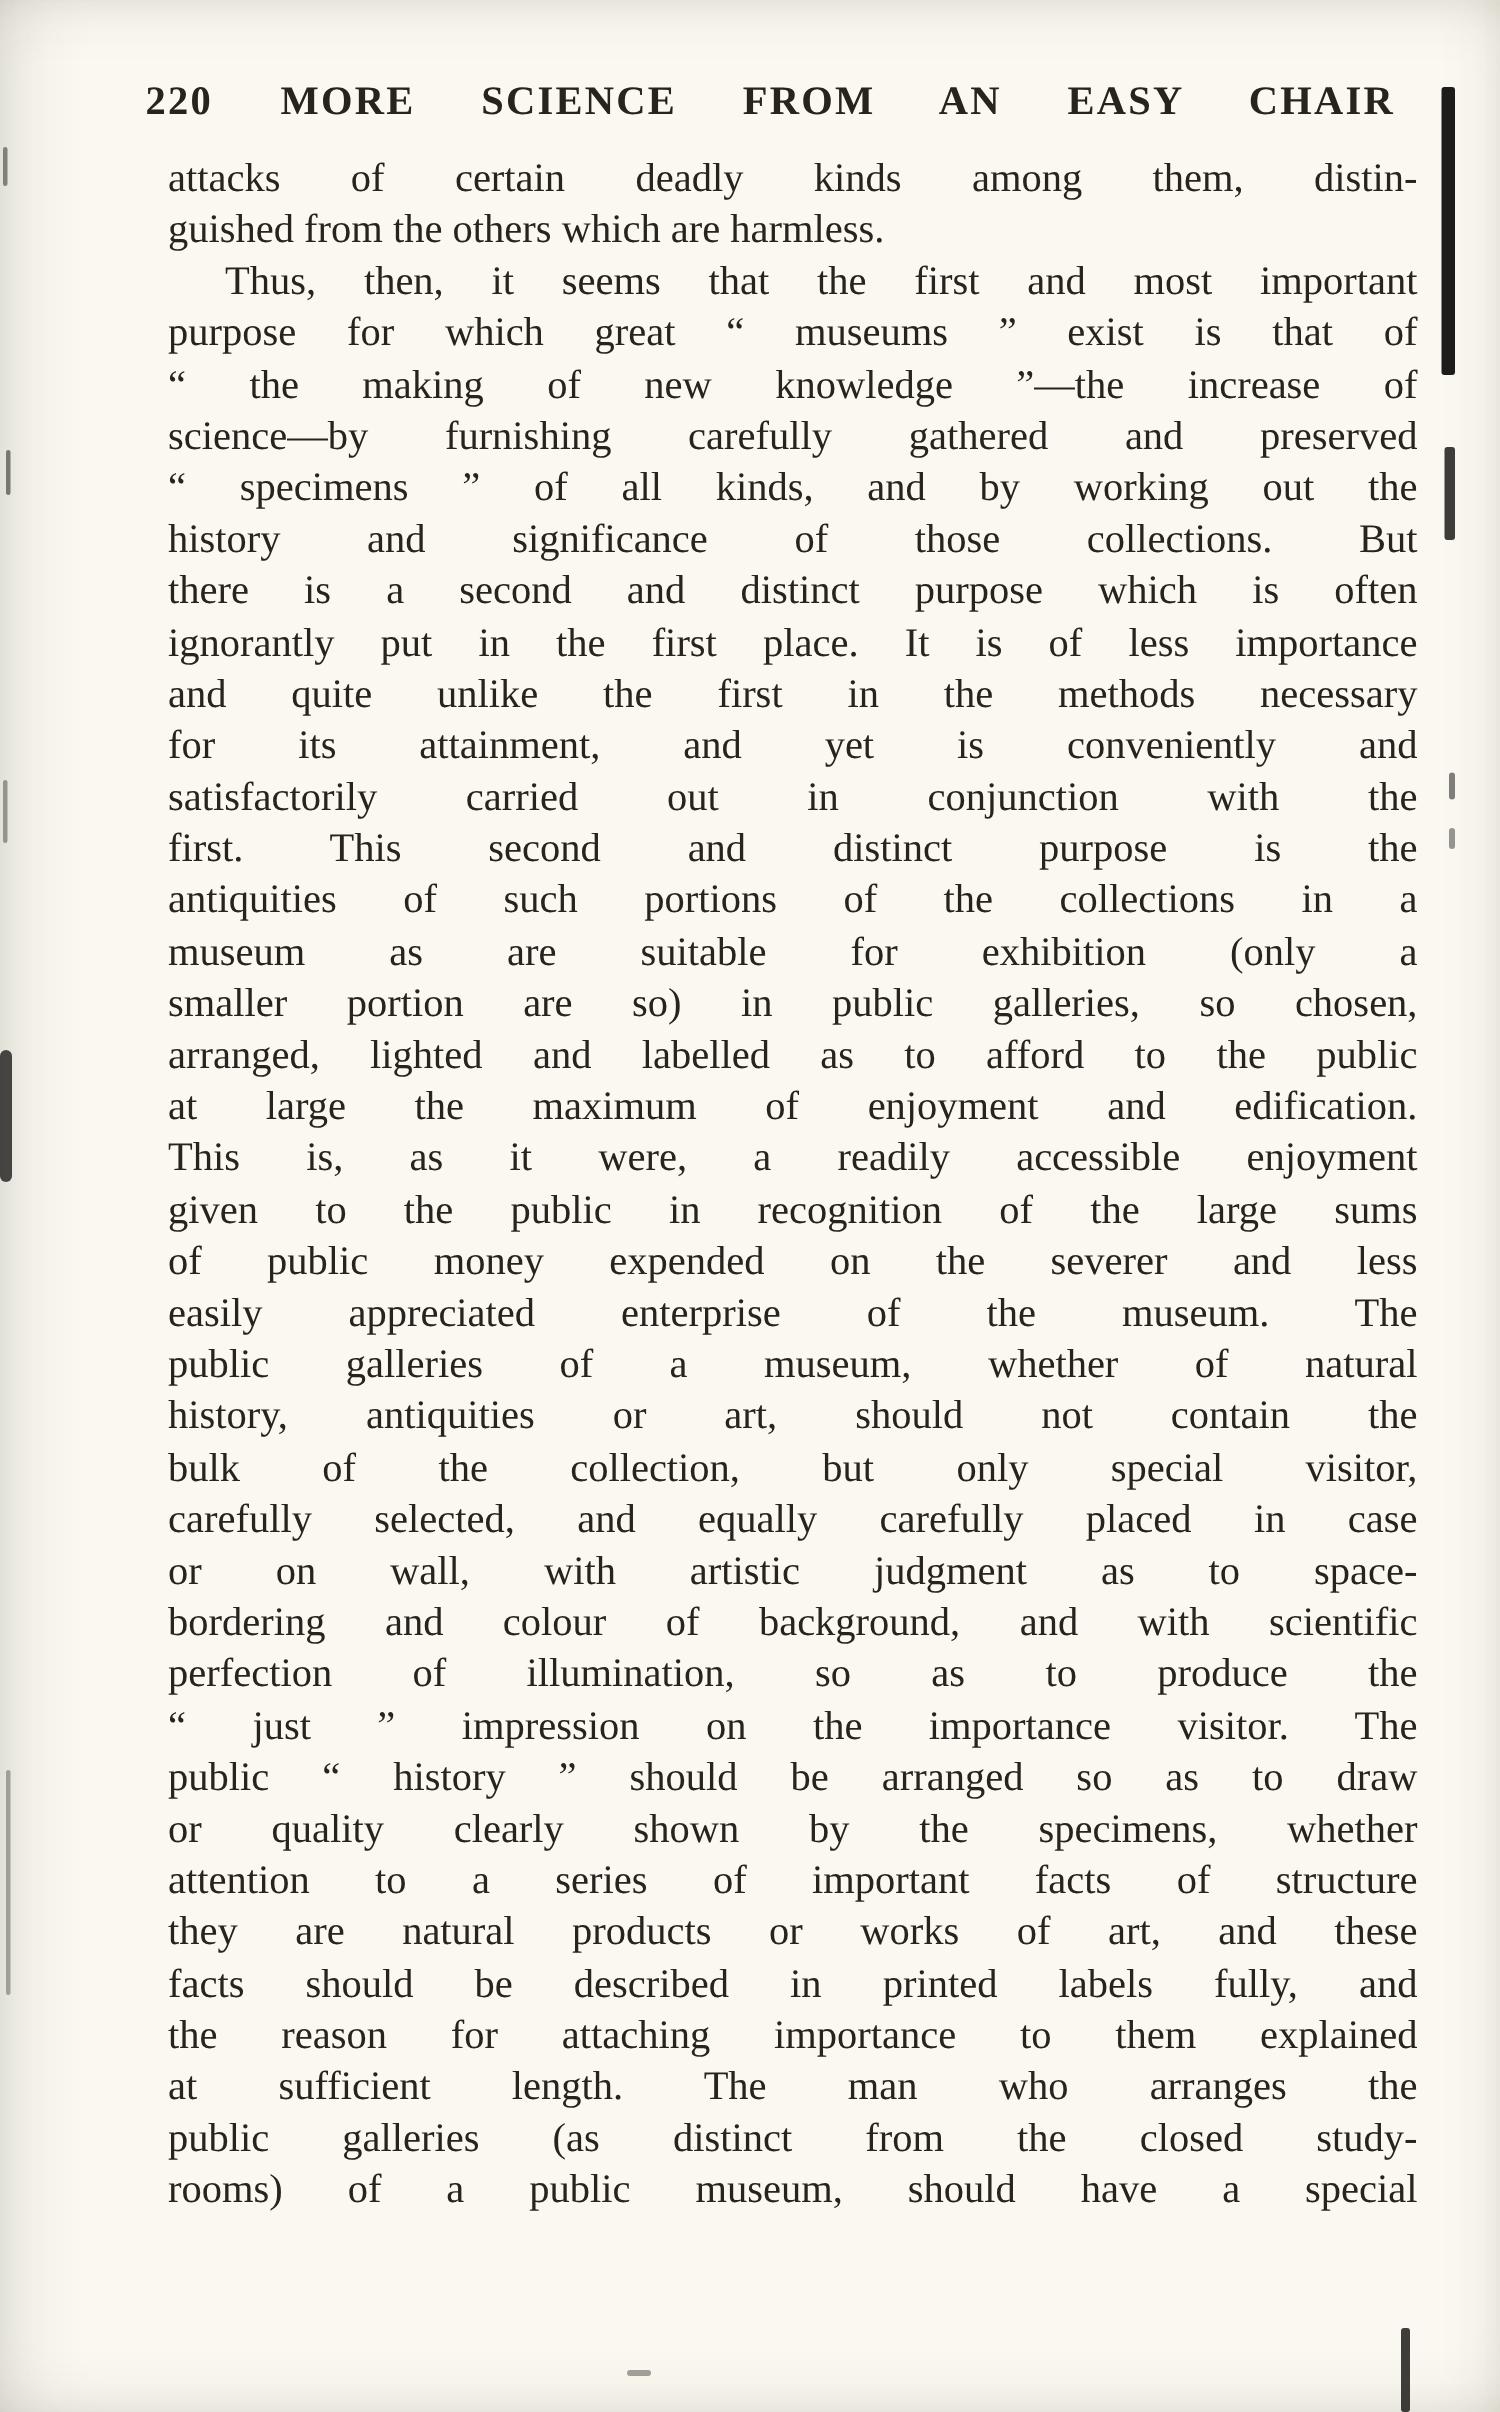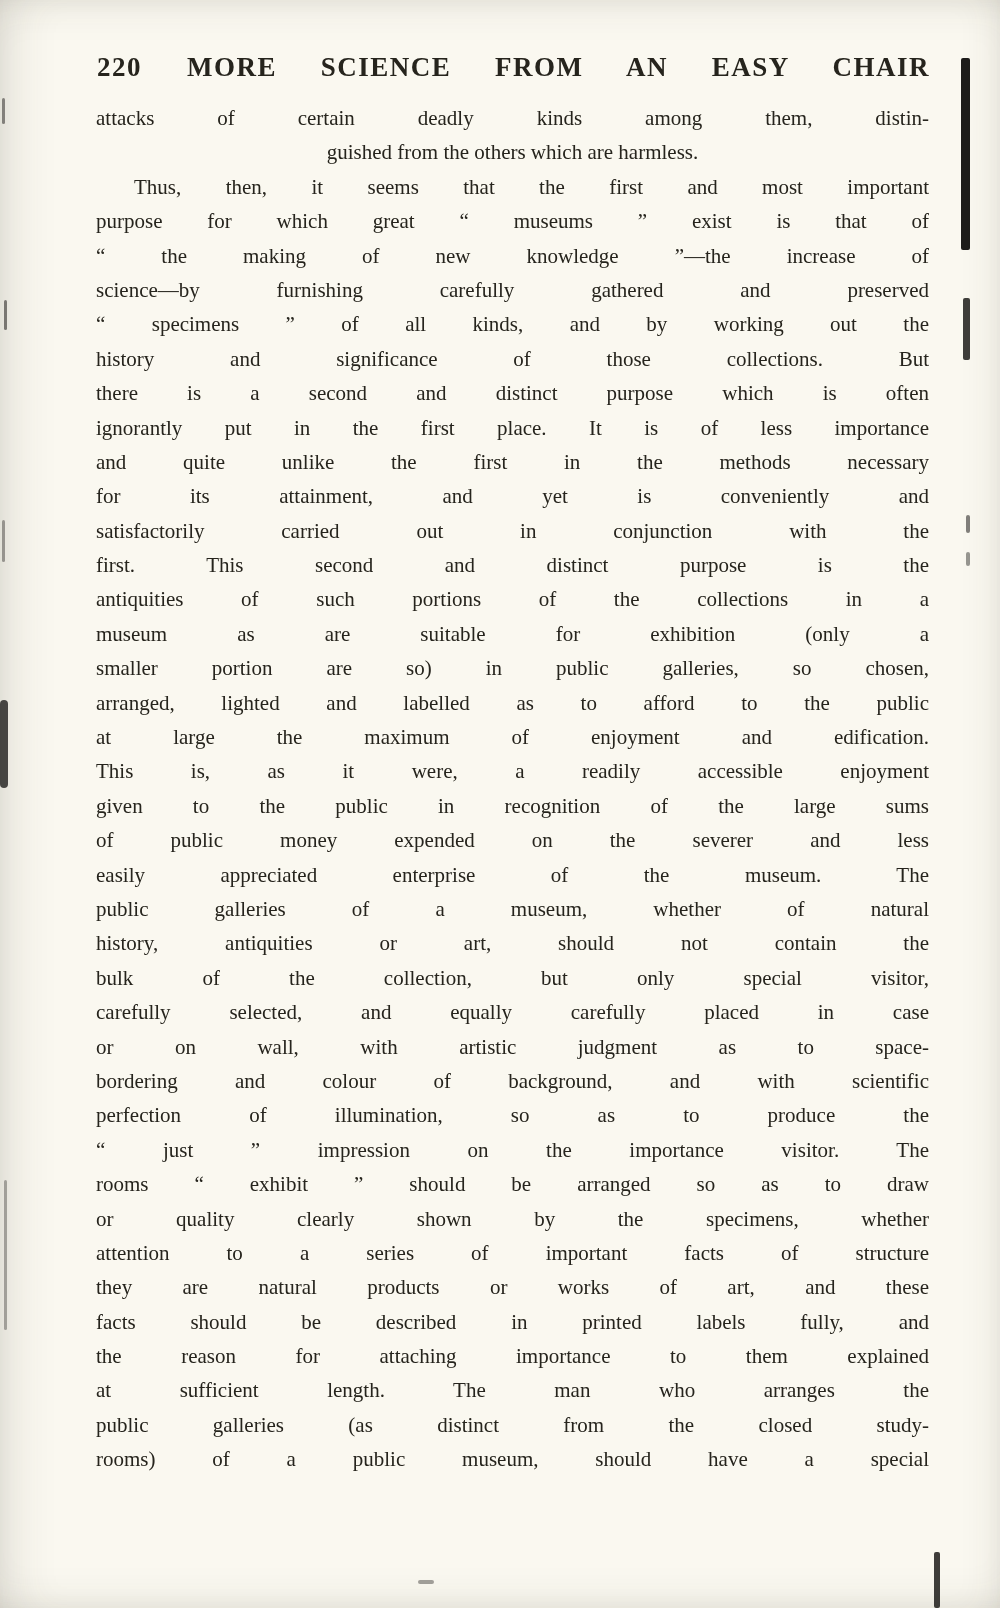--- a/index.html
+++ b/index.html
@@ -43,30 +43,30 @@
   }
   .running-title {
     flex: 1 1 auto;
     margin-left: 45px;
     text-align: justify;
     text-align-last: justify;
     word-spacing: 6px;
   }
   .text-block {
     position: absolute;
-    left: 96px;
+    left: 112px;
     top: 101px;
     width: 833px;
-    font-size: 21px;
+    font-size: 27px;
   }
   .line {
     height: 34.4px;
     line-height: 34.4px;
     white-space: nowrap;
-    text-align: center;
+    text-align: left;
   }
   .line.j {
     white-space: normal;
     text-align: justify;
     text-align-last: justify;
   }
   .line.indent {
     padding-left: 38px;
   }
   
@@ -122,21 +122,21 @@
       <div class="line j">of public money expended on the severer and less</div>
       <div class="line j">easily appreciated enterprise of the museum. The</div>
       <div class="line j">public galleries of a museum, whether of natural</div>
       <div class="line j">history, antiquities or art, should not contain the</div>
       <div class="line j">bulk of the collection, but only special visitor,</div>
       <div class="line j">carefully selected, and equally carefully placed in case</div>
       <div class="line j">or on wall, with artistic judgment as to space-</div>
       <div class="line j">bordering and colour of background, and with scientific</div>
       <div class="line j">perfection of illumination, so as to produce the</div>
       <div class="line j">“ just ” impression on the importance visitor. The</div>
-      <div class="line j">rooms “ exhibit ” should be arranged so as to draw</div>
+      <div class="line j">public “ history ” should be arranged so as to draw</div>
       <div class="line j">or quality clearly shown by the specimens, whether</div>
       <div class="line j">attention to a series of important facts of structure</div>
       <div class="line j">they are natural products or works of art, and these</div>
       <div class="line j">facts should be described in printed labels fully, and</div>
       <div class="line j">the reason for attaching importance to them explained</div>
       <div class="line j">at sufficient length. The man who arranges the</div>
       <div class="line j">public galleries (as distinct from the closed study-</div>
       <div class="line j">rooms) of a public museum, should have a special</div>
     </div>
 

